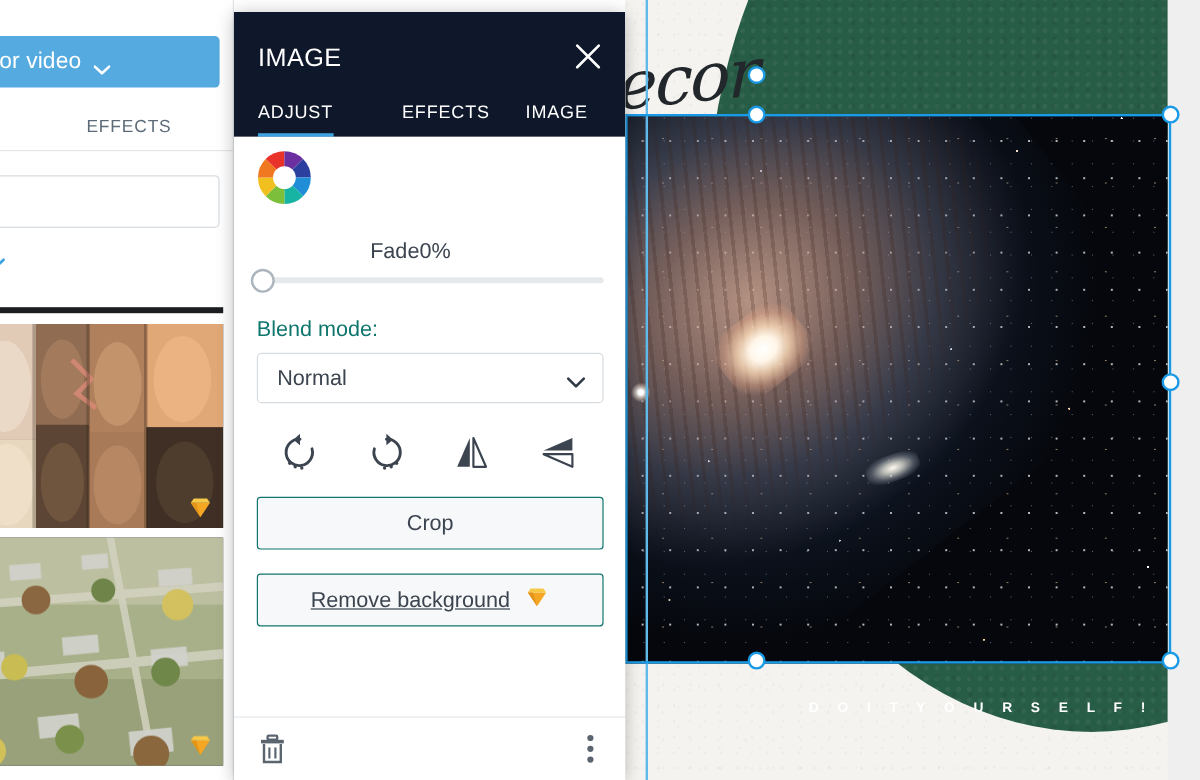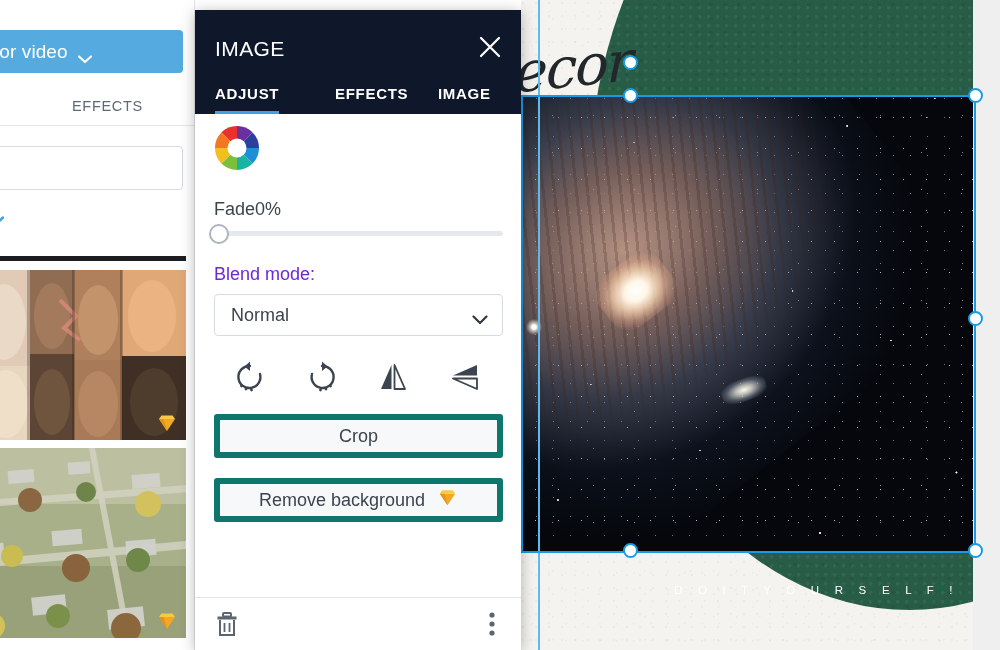--- a/index.html
+++ b/index.html
@@ -94,21 +94,21 @@
     position: absolute; right: 18px; top: 24px;
     width: 26px; height: 26px; cursor: pointer;
   }
   .panel-tabs {
     position: absolute; left: 0; bottom: 0;
     width: 100%; height: 38px;
     display: flex; align-items: flex-start;
   }
   .p-tab {
     position: absolute; bottom: 0;
-    color: #ffffff; font-size: 15px; font-weight: bold;
+    color: #ffffff; font-size: 15px; font-weight: normal;
     letter-spacing: .7px; cursor: pointer;
     padding-bottom: 12px;
   }
   .p-tab.pt1 { left: 20px; }
   .p-tab.pt2 { left: 140px; }
   .p-tab.pt3 { left: 243px; }
   .p-tab.active::after {
     content: ""; position: absolute; left: 0; bottom: 0;
     width: 100%; height: 3px; background: #3fa2e0;
   }
@@ -116,40 +116,40 @@
   .panel-body {
     flex: 1 1 auto; position: relative;
     background: #ffffff;
     overflow: hidden;
   }
   .color-wheel {
     position: absolute; left: 18px; top: 10px;
     width: 48px; height: 48px; cursor: pointer;
   }
   .fade-row {
-    position: absolute; left: 19px; top: 85px;
+    position: absolute; left: 2px; top: 85px;
     width: 290px;
-    display: flex; justify-content: flex-start; align-items: baseline;
+    display: flex; justify-content: center; align-items: baseline;
   }
   .fade-label { font-size: 18px; color: #3b444f; }
   .fade-value { font-size: 18px; color: #3b444f; }
   .slider-track {
     position: absolute; left: 19px; top: 117px;
     width: 289px; height: 5px;
     background: #e6e9eb; border-radius: 3px;
   }
   .slider-knob {
     position: absolute; left: 14px; top: 110px;
     width: 20px; height: 20px;
     border: 2px solid #adb5bd; border-radius: 50%;
     background: #ffffff; cursor: pointer;
   }
   .blend-label {
     position: absolute; left: 19px; top: 150px;
-    font-size: 18px; color: #6d28d9;
+    font-size: 18px; color: #0f766e;
   }
   .blend-select {
     position: absolute; left: 19px; top: 180px;
     width: 289px; height: 42px;
     border: 1px solid #d7dce0; border-radius: 4px;
     background: #ffffff; cursor: pointer;
   }
   .blend-value {
     position: absolute; left: 16px; top: 10px;
     font-size: 18px; color: #3b444f;
@@ -164,28 +164,28 @@
     position: absolute; top: 0;
     width: 48px; height: 46px;
     display: flex; align-items: center; justify-content: center;
     cursor: pointer;
   }
   .xf1 { left: 12px; } .xf2 { left: 84px; } .xf3 { left: 155px; } .xf4 { left: 227px; }
 
   .pbtn {
     position: absolute; left: 19px;
     width: 289px; height: 44px;
-    border: 6px solid #0f766e; border-radius: 3px;
+    border: 1px solid #0f766e; border-radius: 3px;
     background: #f7f8f9;
     display: flex; align-items: center; justify-content: center;
     gap: 12px;
     font-size: 18px; color: #3b444f; cursor: pointer;
   }
   .pb1 { top: 300px; }
-  .pb2 { top: 364px; }
+  .pb2 { top: 364px; text-decoration: underline; }
   .pb3 { top: 428px; }
 
   .panel-foot {
     flex: 0 0 53px; height: 53px;
     border-top: 1px solid #e4e7ea;
     position: relative; background: #ffffff;
   }
   .foot-trash { position: absolute; left: 20px; top: 13px; width: 24px; height: 26px; cursor: pointer; }
   .foot-more { position: absolute; right: 26px; top: 14px; width: 6px; height: 24px; cursor: pointer; }
 
@@ -232,21 +232,21 @@
     color: #22272c;
     transform: rotate(-6deg) skewX(-7deg);
     letter-spacing: -2px;
     white-space: nowrap;
   }
   .diy-text {
     position: absolute; left: 153px; top: 584px;
     color: #ffffff;
     font-size: 11.5px;
     letter-spacing: 6.2px;
-    font-weight: normal;
+    font-weight: bold;
     white-space: nowrap;
   }
 
   
   .galaxy-wrap {
     position: absolute; left: 0px; top: 95px;
     width: 455px; height: 458px;
     overflow: hidden;
     background: #05070c;
   }

